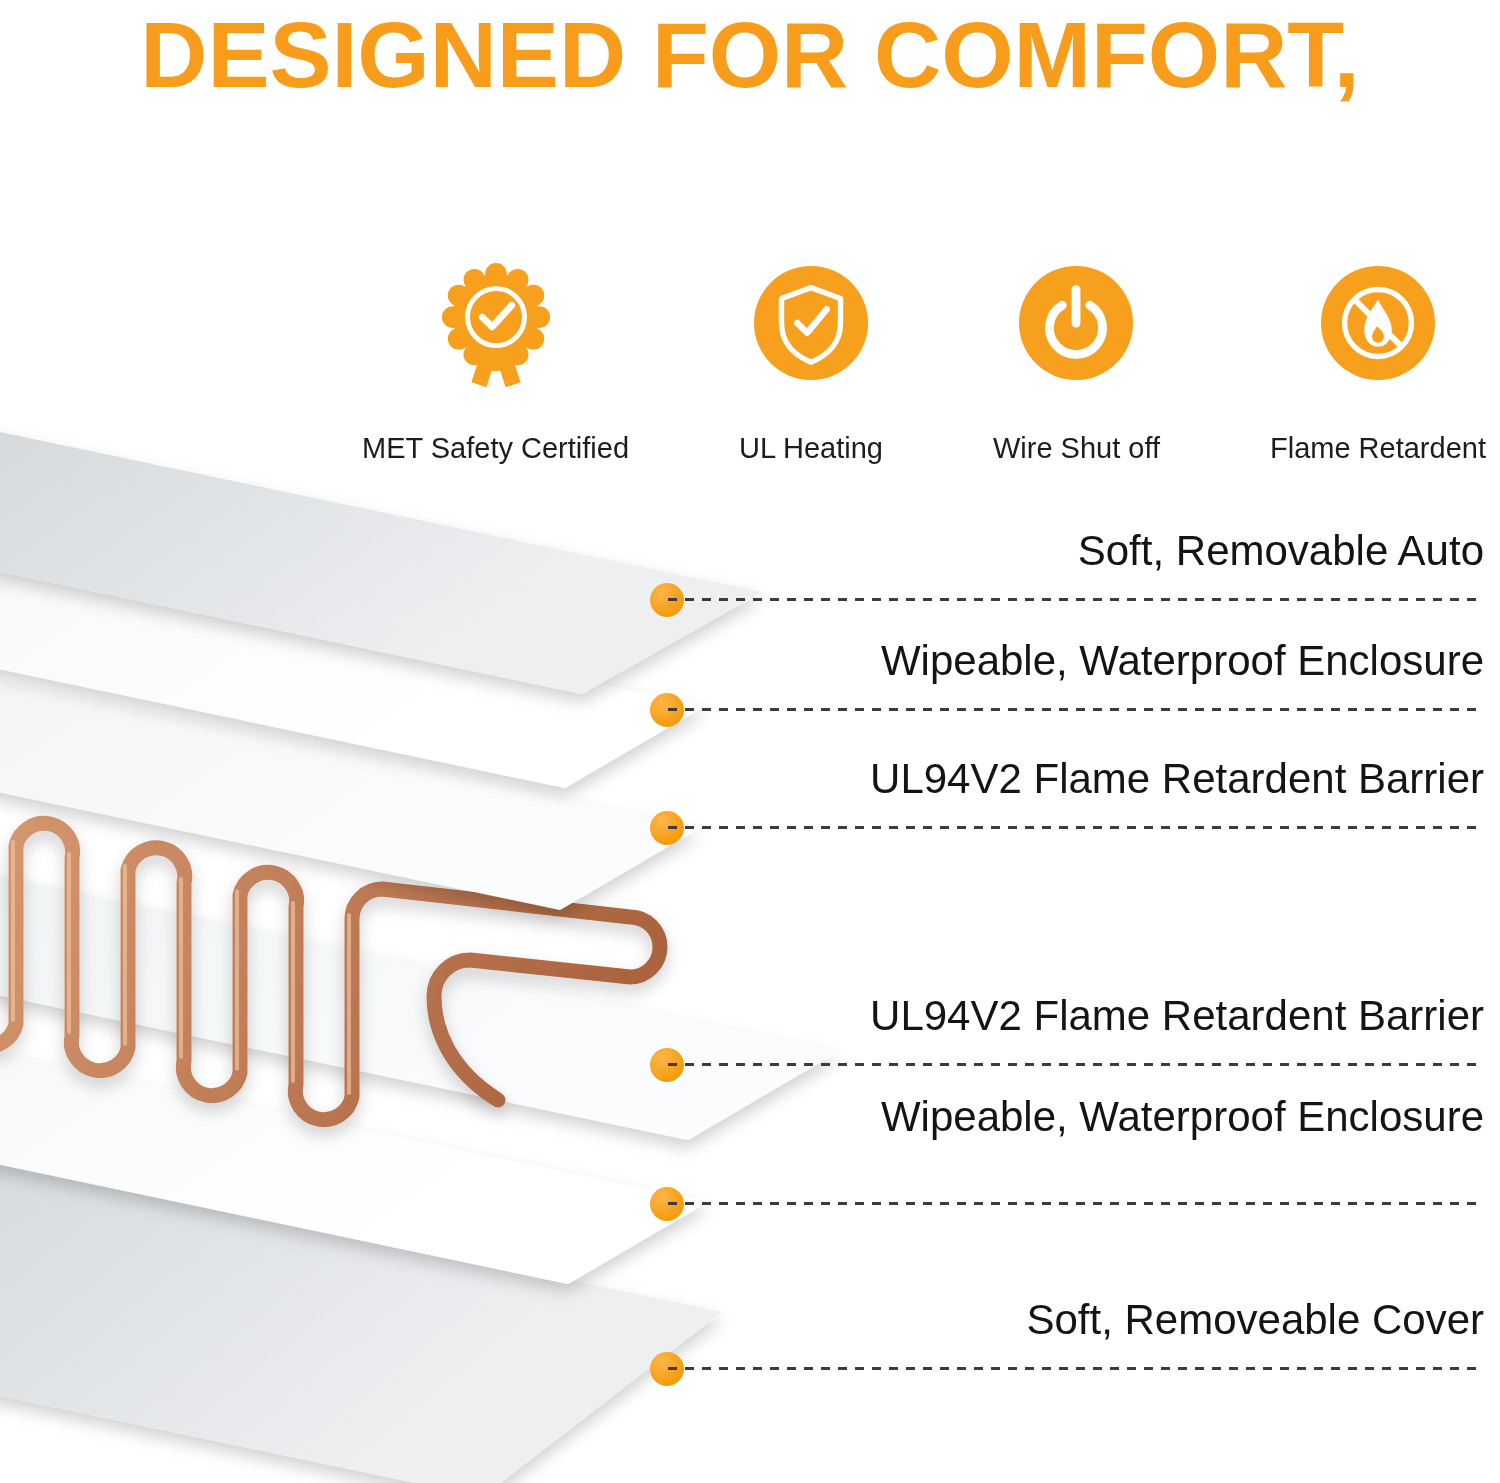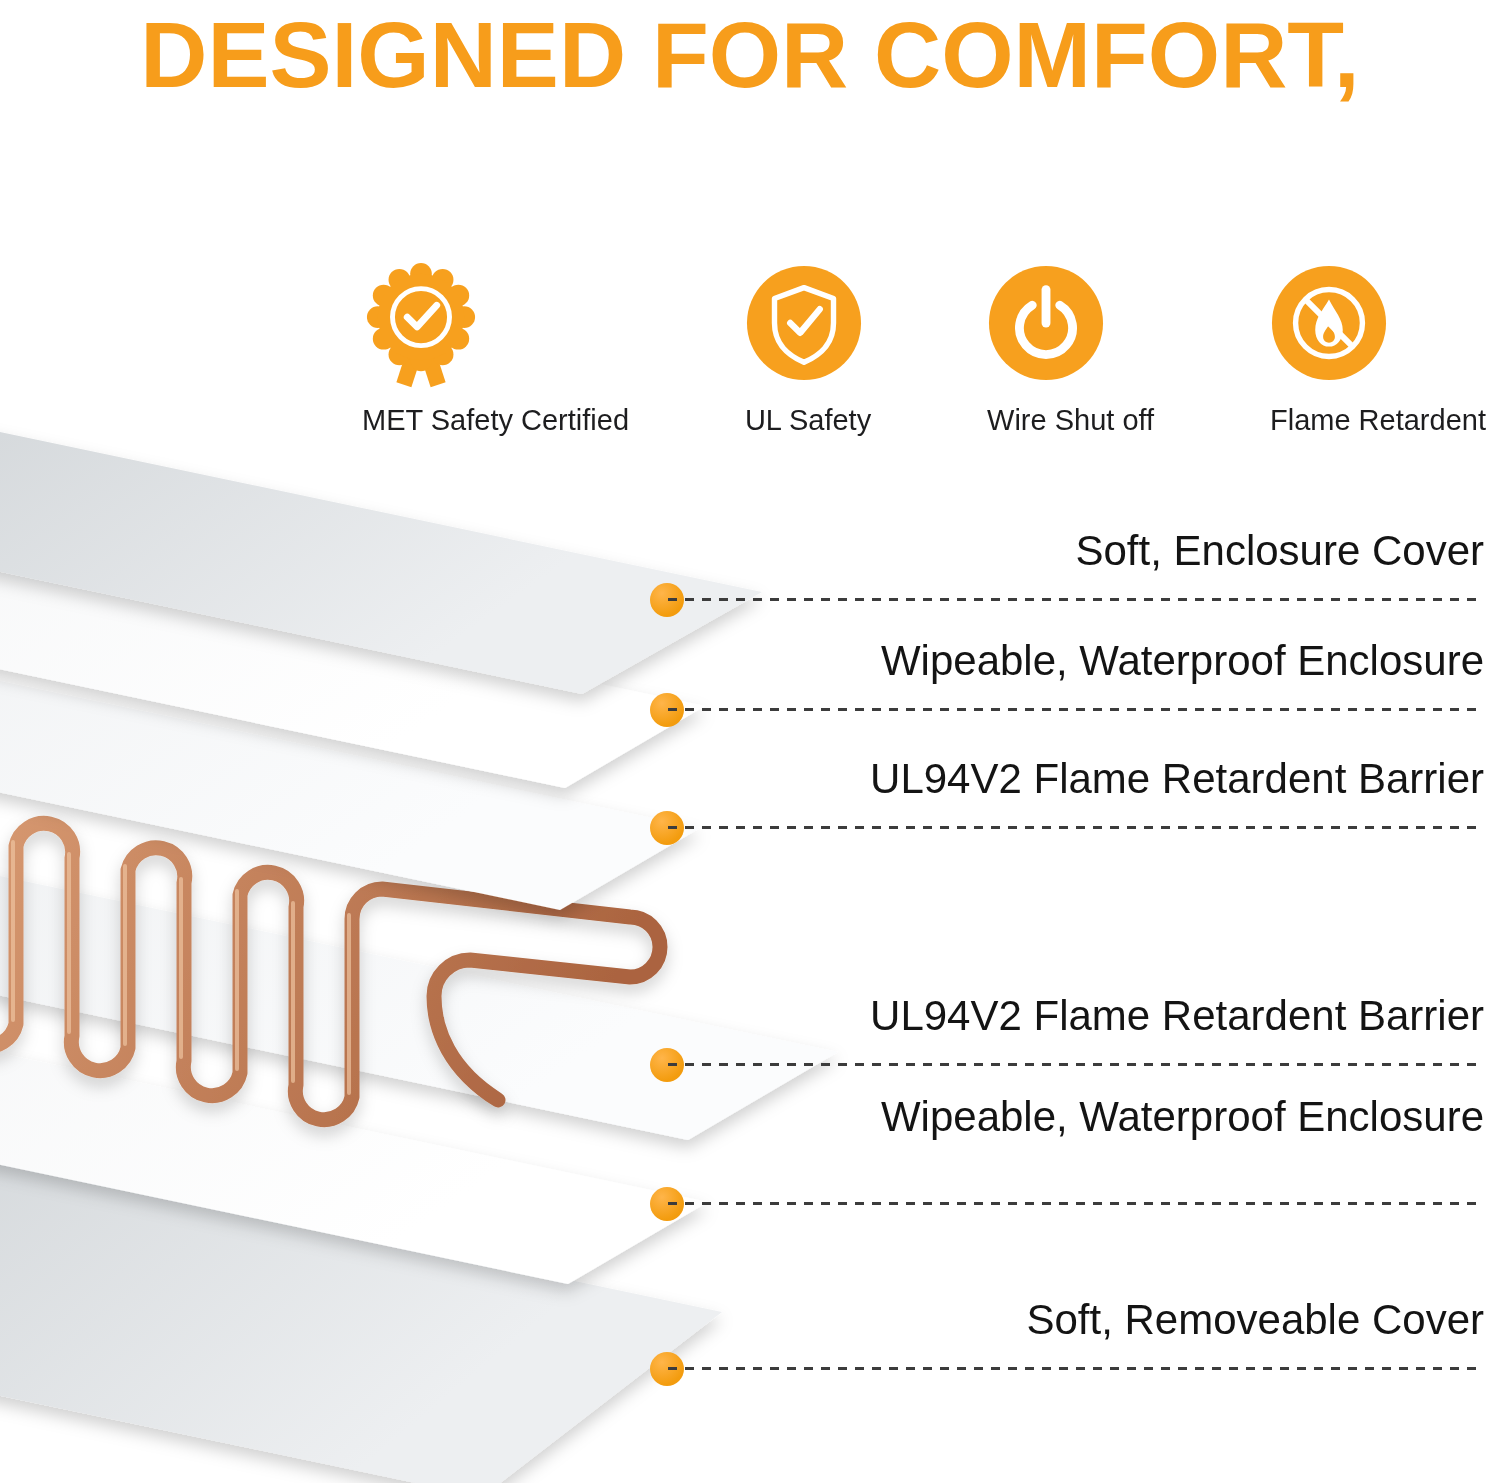--- a/index.html
+++ b/index.html
@@ -8,21 +8,21 @@
     font-family:"Liberation Sans",sans-serif;
   }
   
   .title{position:absolute;top:2px;left:0;width:1500px;text-align:center;z-index:6;}
   .title-line{
     font-size:93px;font-weight:800;color:#F79D1B;line-height:1.14;
     letter-spacing:0px;white-space:nowrap;
   }
   
   .badges{position:absolute;top:264px;left:362px;right:14px;display:flex;justify-content:space-between;z-index:6;}
-  .badge{display:flex;flex-direction:column;}
+  .badge{display:flex;flex-direction:column;align-items:center;gap:28px;}
   .badge svg{width:118px;height:118px;overflow:visible;display:block;}
   .badge-label{margin-top:22px;font-size:29px;font-weight:400;color:#1d1d1f;white-space:nowrap;}
   
   .layers-svg{position:absolute;top:0;left:0;z-index:1;}
   
   .callout{position:absolute;left:650px;right:16px;z-index:5;}
   .clabel{
     text-align:right;font-size:42px;font-weight:500;color:#141414;
     line-height:52px;height:52px;white-space:nowrap;
   }
@@ -74,21 +74,21 @@
       </svg>
       <div class="badge-label">MET Safety Certified</div>
     </div>
 
     <div class="badge">
       <svg viewBox="0 0 120 120">
         <circle cx="60" cy="60" r="58" fill="#F7A01E"></circle>
         <path d="M 60 24 L 90 35 L 90 60 C 90 82 76 93 60 100 C 44 93 30 82 30 60 L 30 35 Z" fill="none" stroke="#ffffff" stroke-width="5.5" stroke-linejoin="round"></path>
         <path d="M 46 60 L 56 70 L 76 46" fill="none" stroke="#ffffff" stroke-width="6.5" stroke-linecap="round" stroke-linejoin="round"></path>
       </svg>
-      <div class="badge-label">UL Safety</div>
+      <div class="badge-label">UL Heating</div>
     </div>
 
     <div class="badge">
       <svg viewBox="0 0 120 120">
         <circle cx="60" cy="60" r="58" fill="#F7A01E"></circle>
         <path d="M 46 42 A 27 27 0 1 0 74 42" fill="none" stroke="#ffffff" stroke-width="9" stroke-linecap="round"></path>
         <line x1="60" y1="26" x2="60" y2="60" stroke="#ffffff" stroke-width="9" stroke-linecap="round"></line>
       </svg>
       <div class="badge-label">Wire Shut off</div>
     </div>
@@ -144,21 +144,21 @@
       <path d="M -43 826 L -43 1008 M 13 842 L 13 1020 M 69 854 L 69 1032 M 125 866 L 125 1044
                M 181 879 L 181 1057 M 237 891 L 237 1069 M 293 903 L 293 1081 M 349 915 L 349 1093" fill="none" stroke="#eec3a0" stroke-width="4" opacity="0.7" stroke-linecap="round"></path>
     </g>
 
     <polygon filter="url(#ds)" points="-800,513 700,828 560,910 -940,595" fill="url(#white2Grad)"></polygon>
     <polygon filter="url(#ds)" points="-795,391 705,706 565,788 -935,473" fill="url(#whiteGrad)"></polygon>
     <polygon filter="url(#ds)" points="-738,277 762,592 582,694 -918,379" fill="url(#grayGrad)"></polygon>
   </svg>
 
   <div class="callout" style="top:525px">
-    <div class="clabel">Soft, Enclosure Cover</div>
+    <div class="clabel">Soft, Removable Auto</div>
     <div class="lrow">
         <span class="dot"></span>
       <span class="dash"></span>
       </div>
   </div>
 
   <div class="callout" style="top:635px">
     <div class="clabel">Wipeable, Waterproof Enclosure</div>
     <div class="lrow">
         <span class="dot"></span>

